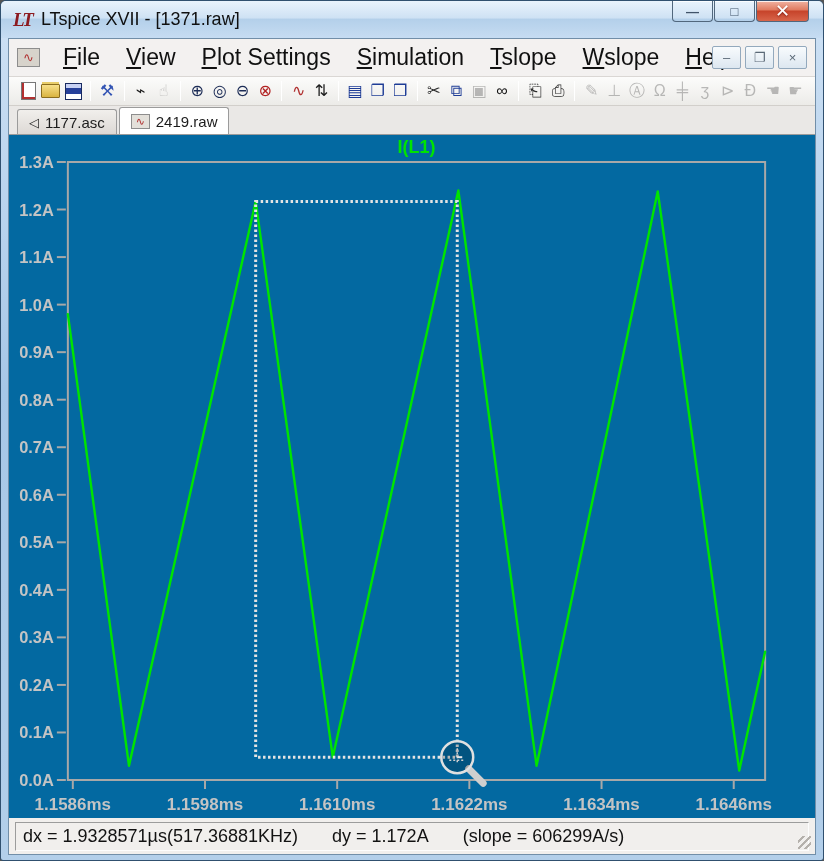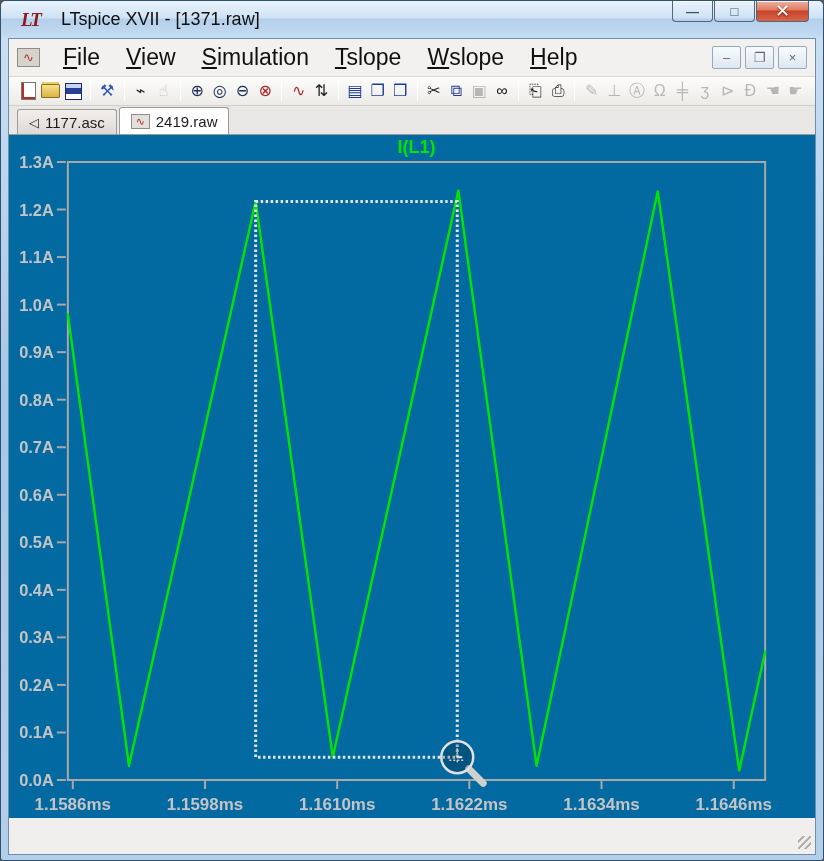--- a/index.html
+++ b/index.html
@@ -4,22 +4,22 @@
 <style>
   html,body{margin:0;padding:0;background:#555;}
   *{box-sizing:border-box;}
   .window{
     width:824px;height:861px;position:relative;margin:0 auto;
     background:linear-gradient(#cfe2f5,#a7c7e7 45%,#b3cfea);
     border:1px solid #30506f;border-radius:6px 6px 3px 3px;overflow:hidden;
     font-family:"Liberation Sans","DejaVu Sans",sans-serif;
   }
   
-  .titlebar{height:37px;display:flex;align-items:center;padding:0 18px;position:relative;
-    background:linear-gradient(#e9f3fc,#cfe2f4 45%,#b4d0ea 50%,#c6dcf2);gap:12px;}
+  .titlebar{height:37px;display:flex;align-items:center;padding:0 10px;position:relative;
+    background:linear-gradient(#e9f3fc,#cfe2f4 45%,#b4d0ea 50%,#c6dcf2);}
   .logo{color:#8c1a20;font-weight:bold;font-style:italic;font-family:"Liberation Serif","DejaVu Serif",serif;
     font-size:19px;margin:0 9px 0 2px;letter-spacing:-2px;}
   .title-text{font-size:18px;color:#101010;text-align:right;}
   .win-buttons{position:absolute;top:0;right:14px;display:flex;gap:1px;}
   .win-btn{width:41px;height:21px;border:1px solid #51677d;border-top:none;border-radius:0 0 4px 4px;
     background:linear-gradient(#fbfdfe,#dcе9f5 45%,#bdd2e7 50%,#cfe0f2);
     display:flex;align-items:center;justify-content:center;color:#41546a;font-size:13px;font-weight:bold;
     box-shadow:inset 0 1px 0 rgba(255,255,255,.8);}
   .win-btn.close{width:53px;color:#fff;font-size:18px;
     background:linear-gradient(#f0b3a2,#e07a5f 45%,#c6432a 50%,#d8654a);
@@ -91,20 +91,21 @@
     </div>
   </div>
 
   <div class="body">
 
     <div class="menubar">
       <span class="doc-icon">∿</span>
       <span id="menu-items" style="display:flex;">
           <span class="menu-item"><span class="hotkey">F</span><span>ile</span></span>
           <span class="menu-item"><span class="hotkey">V</span><span>iew</span></span>
+          <span class="menu-item"><span class="hotkey">P</span><span>lot Settings</span></span>
           <span class="menu-item"><span class="hotkey">S</span><span>imulation</span></span>
           <span class="menu-item"><span class="hotkey">T</span><span>slope</span></span>
           <span class="menu-item"><span class="hotkey">W</span><span>slope</span></span>
           <span class="menu-item"><span class="hotkey">H</span><span>elp</span></span>
         </span>
       <div class="mdi-buttons">
         <div class="mdi-btn">
           <span>–</span>
         </div>
         <div class="mdi-btn">
@@ -219,17 +220,22 @@
             <line x1="11.5" y1="11.5" x2="26" y2="26" stroke="#cfcfcf" stroke-width="7" stroke-linecap="round"></line>
             <circle cx="0" cy="0" r="16" fill="rgba(0,0,0,0.2)" stroke="#e0e0e0" stroke-width="2.5"></circle>
             <line x1="0" y1="-9" x2="0" y2="7" stroke="#cfcfcf" stroke-width="1.5" stroke-dasharray="2 2"></line>
             <line x1="-8" y1="3" x2="6" y2="3" stroke="#cfcfcf" stroke-width="1.5" stroke-dasharray="2 2"></line>
             <line x1="0" y1="0" x2="5" y2="0" stroke="#e8e8e8" stroke-width="2"></line>
           </g>
         </svg>
       </div>
 
     <div class="statusbar">
+      <div class="status-inner">
+        <span class="seg">dx = 1.9328571µs(517.36881KHz)</span>
+        <span class="seg">dy = 1.172A</span>
+        <span class="seg">(slope = 606299A/s)</span>
+      </div>
       <div class="grip"></div>
     </div>
 
   </div>
 </div>
 
 </body></html>

